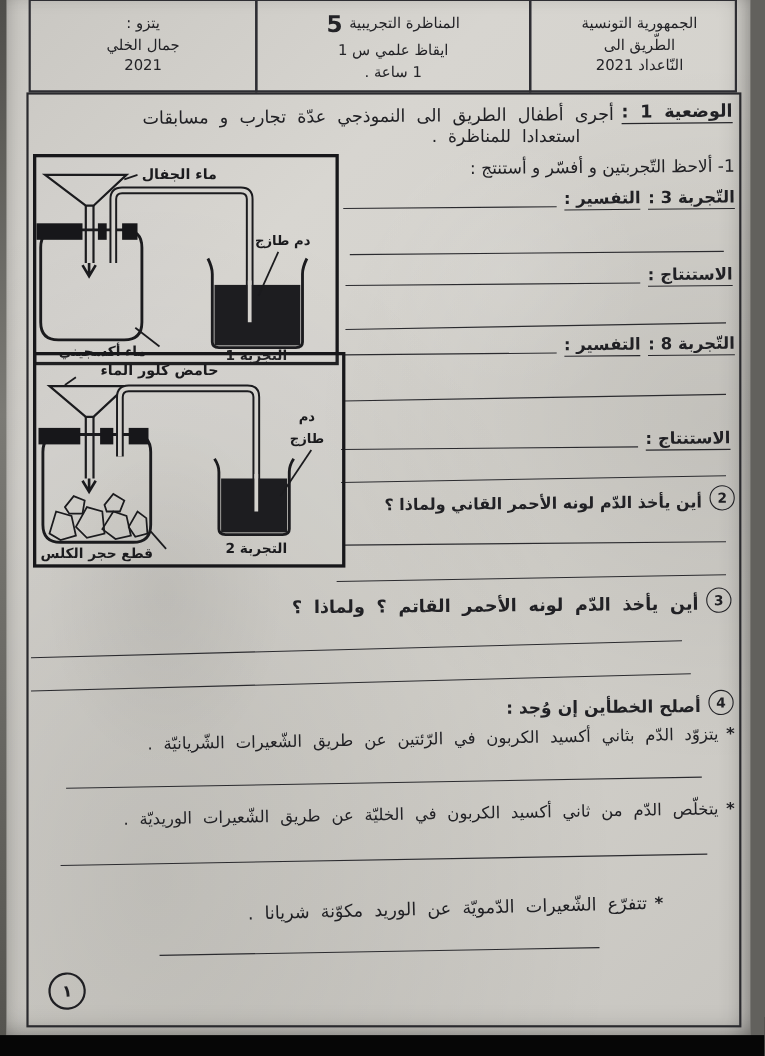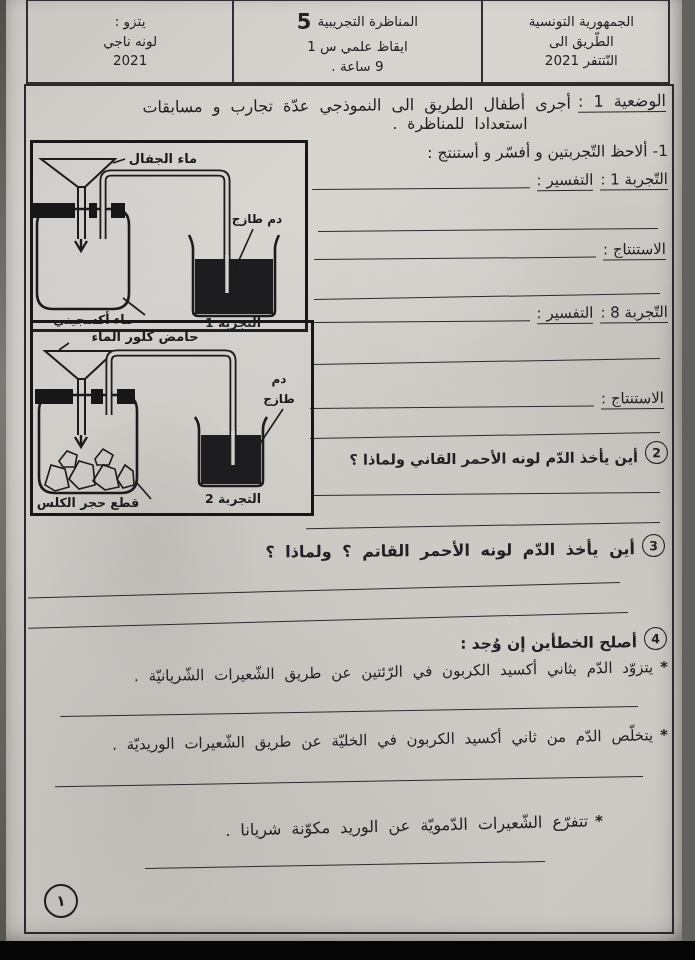--- a/index.html
+++ b/index.html
@@ -30,21 +30,21 @@
   .big5{font-size:21px;font-weight:bold;margin-right:6px;}
   .hrow{display:flex;direction:rtl;align-items:center;}
 
   .content-box{position:absolute;left:24px;top:84px;width:646px;height:846px;border:2.5px solid #2a2a2e;}
 
   .dgm{position:absolute;border:3px solid #17171a;background:rgba(255,255,255,.04);margin-top:20px;}
   .dgm svg{display:block;}
 
   .row{position:absolute;display:flex;direction:rtl;align-items:flex-end;gap:7px;
        font-size:15px;color:#212125;white-space:nowrap;transform-origin:100% 50%;}
-  .lbl{border-bottom:1.6px solid #27272b;font-weight:normal;padding-bottom:1px;}
+  .lbl{border-bottom:1.6px solid #27272b;font-weight:bold;padding-bottom:1px;}
   .plain{font-weight:normal;border-bottom:none;}
   .fill{flex:1;min-width:40px;border-bottom:1.6px solid #2b2b2f;margin-bottom:3px;}
   .ln{position:absolute;height:0;border-top:1.6px solid #2b2b2f;transform-origin:100% 50%;}
   .wsp{word-spacing:5px;}
   .t05{transform:rotate(-.5deg);} .t10{transform:rotate(-1deg);}
   .t15{transform:rotate(-1.5deg);}
   .cnum{
     flex:0 0 auto;width:21px;height:21px;border:1.7px solid #222226;border-radius:50%;
     font-size:12.5px;font-weight:bold;display:flex;align-items:center;justify-content:center;
     margin-bottom:1px;background:transparent;
@@ -66,54 +66,54 @@
   <div class="edge-strip"></div>
   <div class="paper"></div>
   <div class="stain" style="left:40px;top:380px;width:220px;height:320px;background:radial-gradient(rgba(0,0,0,.06),rgba(0,0,0,0) 70%);"></div>
   <div class="stain" style="left:330px;top:120px;width:260px;height:260px;background:radial-gradient(rgba(255,255,255,.10),rgba(255,255,255,0) 70%);"></div>
 
   <div class="hdr">
     <div class="hcell hc1">
       <span>الجمهورية التونسية</span>
       <span>الطّريق الى</span>
       <span class="hrow">
-        <span>النّتتفر</span>&nbsp;
+        <span>النّاعداد</span>&nbsp;
         <span>2021</span>
       </span>
     </div>
     <div class="hcell hc2">
       <span class="hrow">
         <span>المناظرة التجريبية</span>
         <span class="big5">5</span>
       </span>
       <span>ايقاظ علمي س 1</span>
-      <span>9 ساعة .</span>
+      <span>1 ساعة .</span>
     </div>
     <div class="hcell hc3">
       <span>يتزو :</span>
-      <span>لونه ناجي</span>
+      <span>جمال الخلي</span>
       <span>2021</span>
     </div>
   </div>
 
   <div class="content-box"></div>
 
   <div class="row wsp t05" style="left:30px;top:91px;width:636px;font-size:16px;">
     <span class="lbl">الوضعية 1 :</span>
     <span class="plain">أجرى أطفال الطريق الى النموذجي عدّة تجارب و مسابقات</span>
   </div>
   <div class="row wsp" style="left:330px;top:115px;width:260px;justify-content:center;font-size:15.5px;">
     <span class="plain">استعدادا للمناظرة .</span>
   </div>
   <div class="row t05" style="left:312px;top:142px;width:356px;font-size:15.5px;">
     <span class="plain">1- ألاحظ التّجربتين و أفسّر و أستنتج :</span>
   </div>
 
   <div class="row t05" style="left:312px;top:170px;width:356px;">
-    <span class="lbl">التّجربة 1 :</span>
+    <span class="lbl">التّجربة 3 :</span>
     <span class="lbl">التفسير :</span>
     <span class="fill"></span>
   </div>
   <div class="ln t05" style="left:318px;top:228px;width:340px;"></div>
   <div class="row t05" style="left:314px;top:240px;width:352px;">
     <span class="lbl">الاستنتاج :</span>
     <span class="fill"></span>
   </div>
   <div class="ln t10" style="left:314px;top:293px;width:346px;"></div>
 

